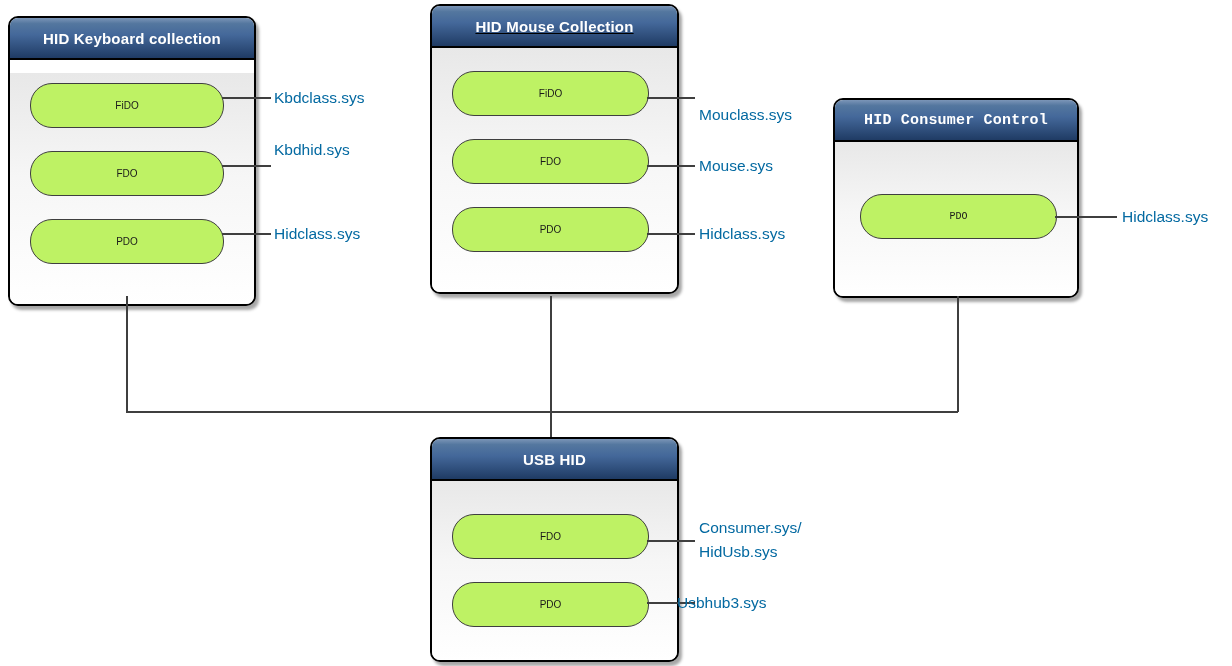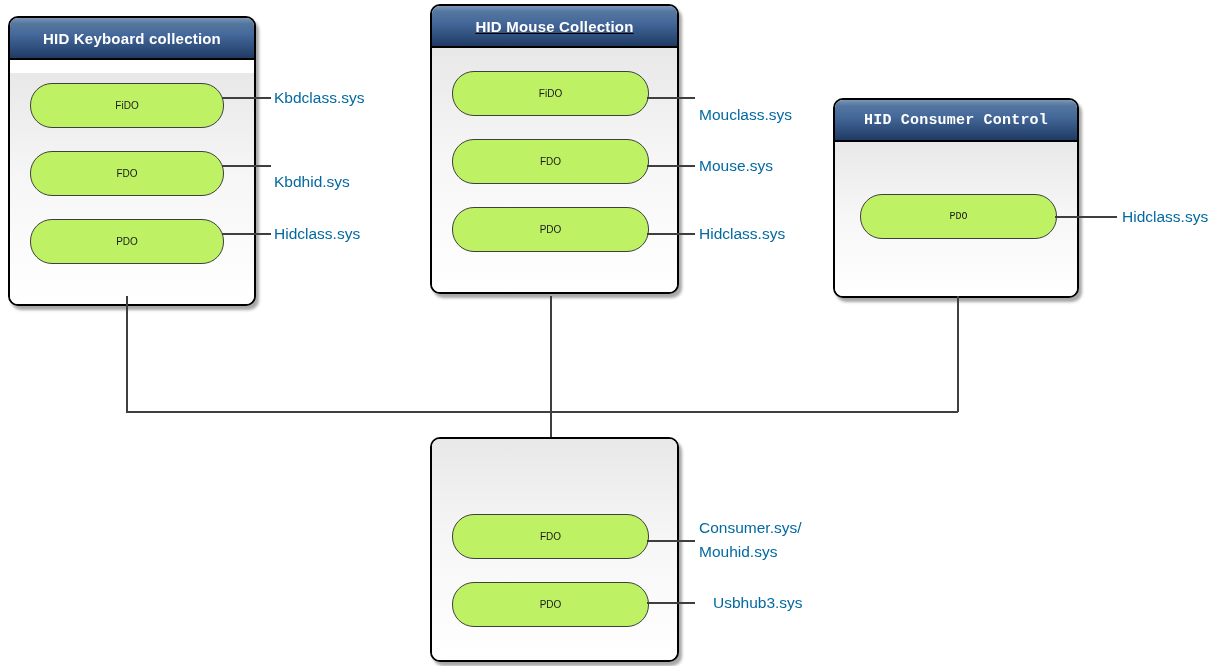--- a/index.html
+++ b/index.html
@@ -98,20 +98,23 @@
     <div class="node-header">
       <span>HID Consumer Control</span>
     </div>
     <div class="node-body"></div>
     <div class="pill" style="left:25px; top:94px; width:195px;">
       <span>PDO</span>
     </div>
   </div>
 
   <div class="node" style="left:430px; top:437px; width:245px; height:221px;">
+    <div class="node-header">
+      <span>USB HID</span>
+    </div>
     <div class="node-body"></div>
     <div class="pill" style="left:20px; top:75px; width:195px;">
       <span>FDO</span>
     </div>
     <div class="pill" style="left:20px; top:143px; width:195px;">
       <span>PDO</span>
     </div>
   </div>
 
   <div class="stub" style="left:222px; top:97px;  width:49px;"></div>
@@ -121,33 +124,33 @@
   <div class="stub" style="left:647px; top:97px;  width:48px;"></div>
   <div class="stub" style="left:647px; top:165px; width:48px;"></div>
   <div class="stub" style="left:647px; top:233px; width:48px;"></div>
 
   <div class="stub" style="left:1055px; top:216px; width:62px;"></div>
 
   <div class="stub" style="left:647px; top:540px; width:48px;"></div>
   <div class="stub" style="left:647px; top:602px; width:48px;"></div>
 
   <div class="annotation" style="left:274px; top:98px;">Kbdclass.sys</div>
-  <div class="annotation" style="left:274px; top:182px;">Kbdhid.sys</div>
+  <div class="annotation" style="left:274px; top:150px;">Kbdhid.sys</div>
   <div class="annotation" style="left:274px; top:234px;">Hidclass.sys</div>
 
   <div class="annotation" style="left:699px; top:115px;">Mouclass.sys</div>
   <div class="annotation" style="left:699px; top:166px;">Mouse.sys</div>
   <div class="annotation" style="left:699px; top:234px;">Hidclass.sys</div>
 
   <div class="annotation" style="left:1122px; top:217px;">Hidclass.sys</div>
 
   <div class="annotation" style="left:699px; top:540px;">
     <div>Consumer.sys/</div>
-    <div>Mouhid.sys</div>
+    <div>HidUsb.sys</div>
   </div>
-  <div class="annotation" style="left:713px; top:603px;">Usbhub3.sys</div>
+  <div class="annotation" style="left:677px; top:603px;">Usbhub3.sys</div>
 
   <div class="tree-line" style="left:126px; top:296px; width:1.5px; height:116px;"></div>
   <div class="tree-line" style="left:550px; top:296px; width:1.5px; height:141px;"></div>
   <div class="tree-line" style="left:957px; top:296px; width:1.5px; height:116px;"></div>
   <div class="tree-line" style="left:126px; top:411px; width:832px; height:1.5px;"></div>
 
 </div>
 
 </body></html>

